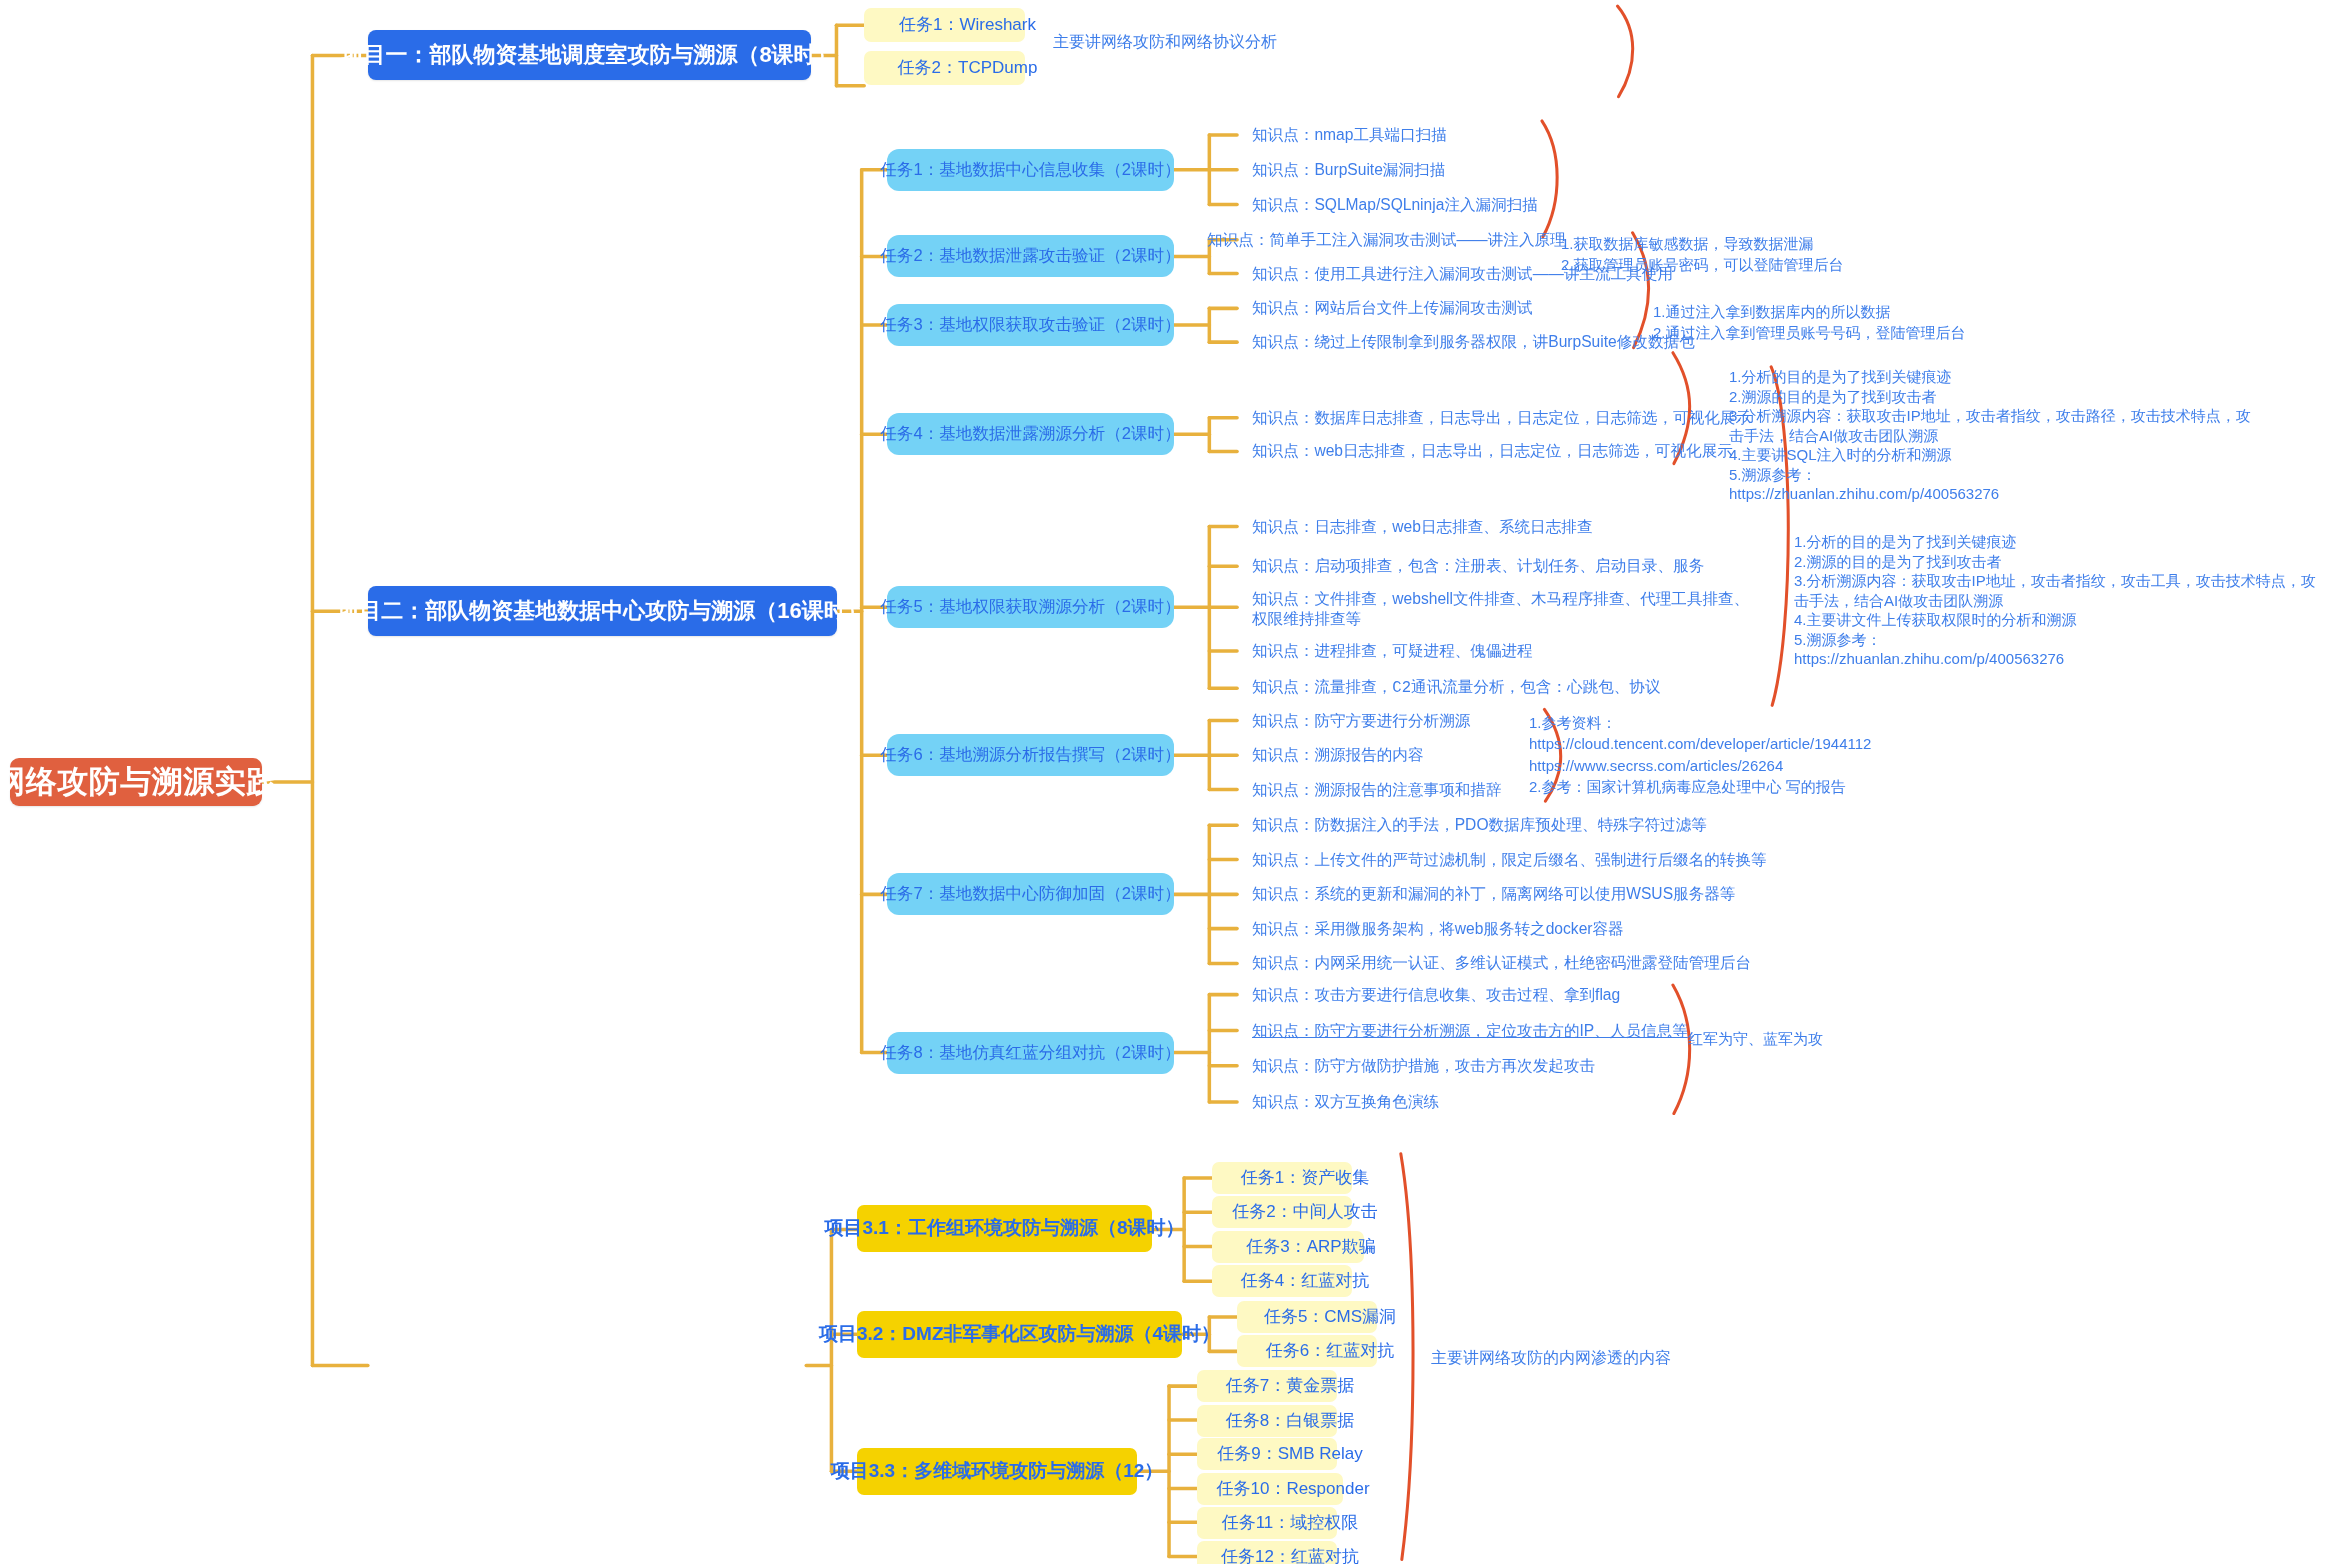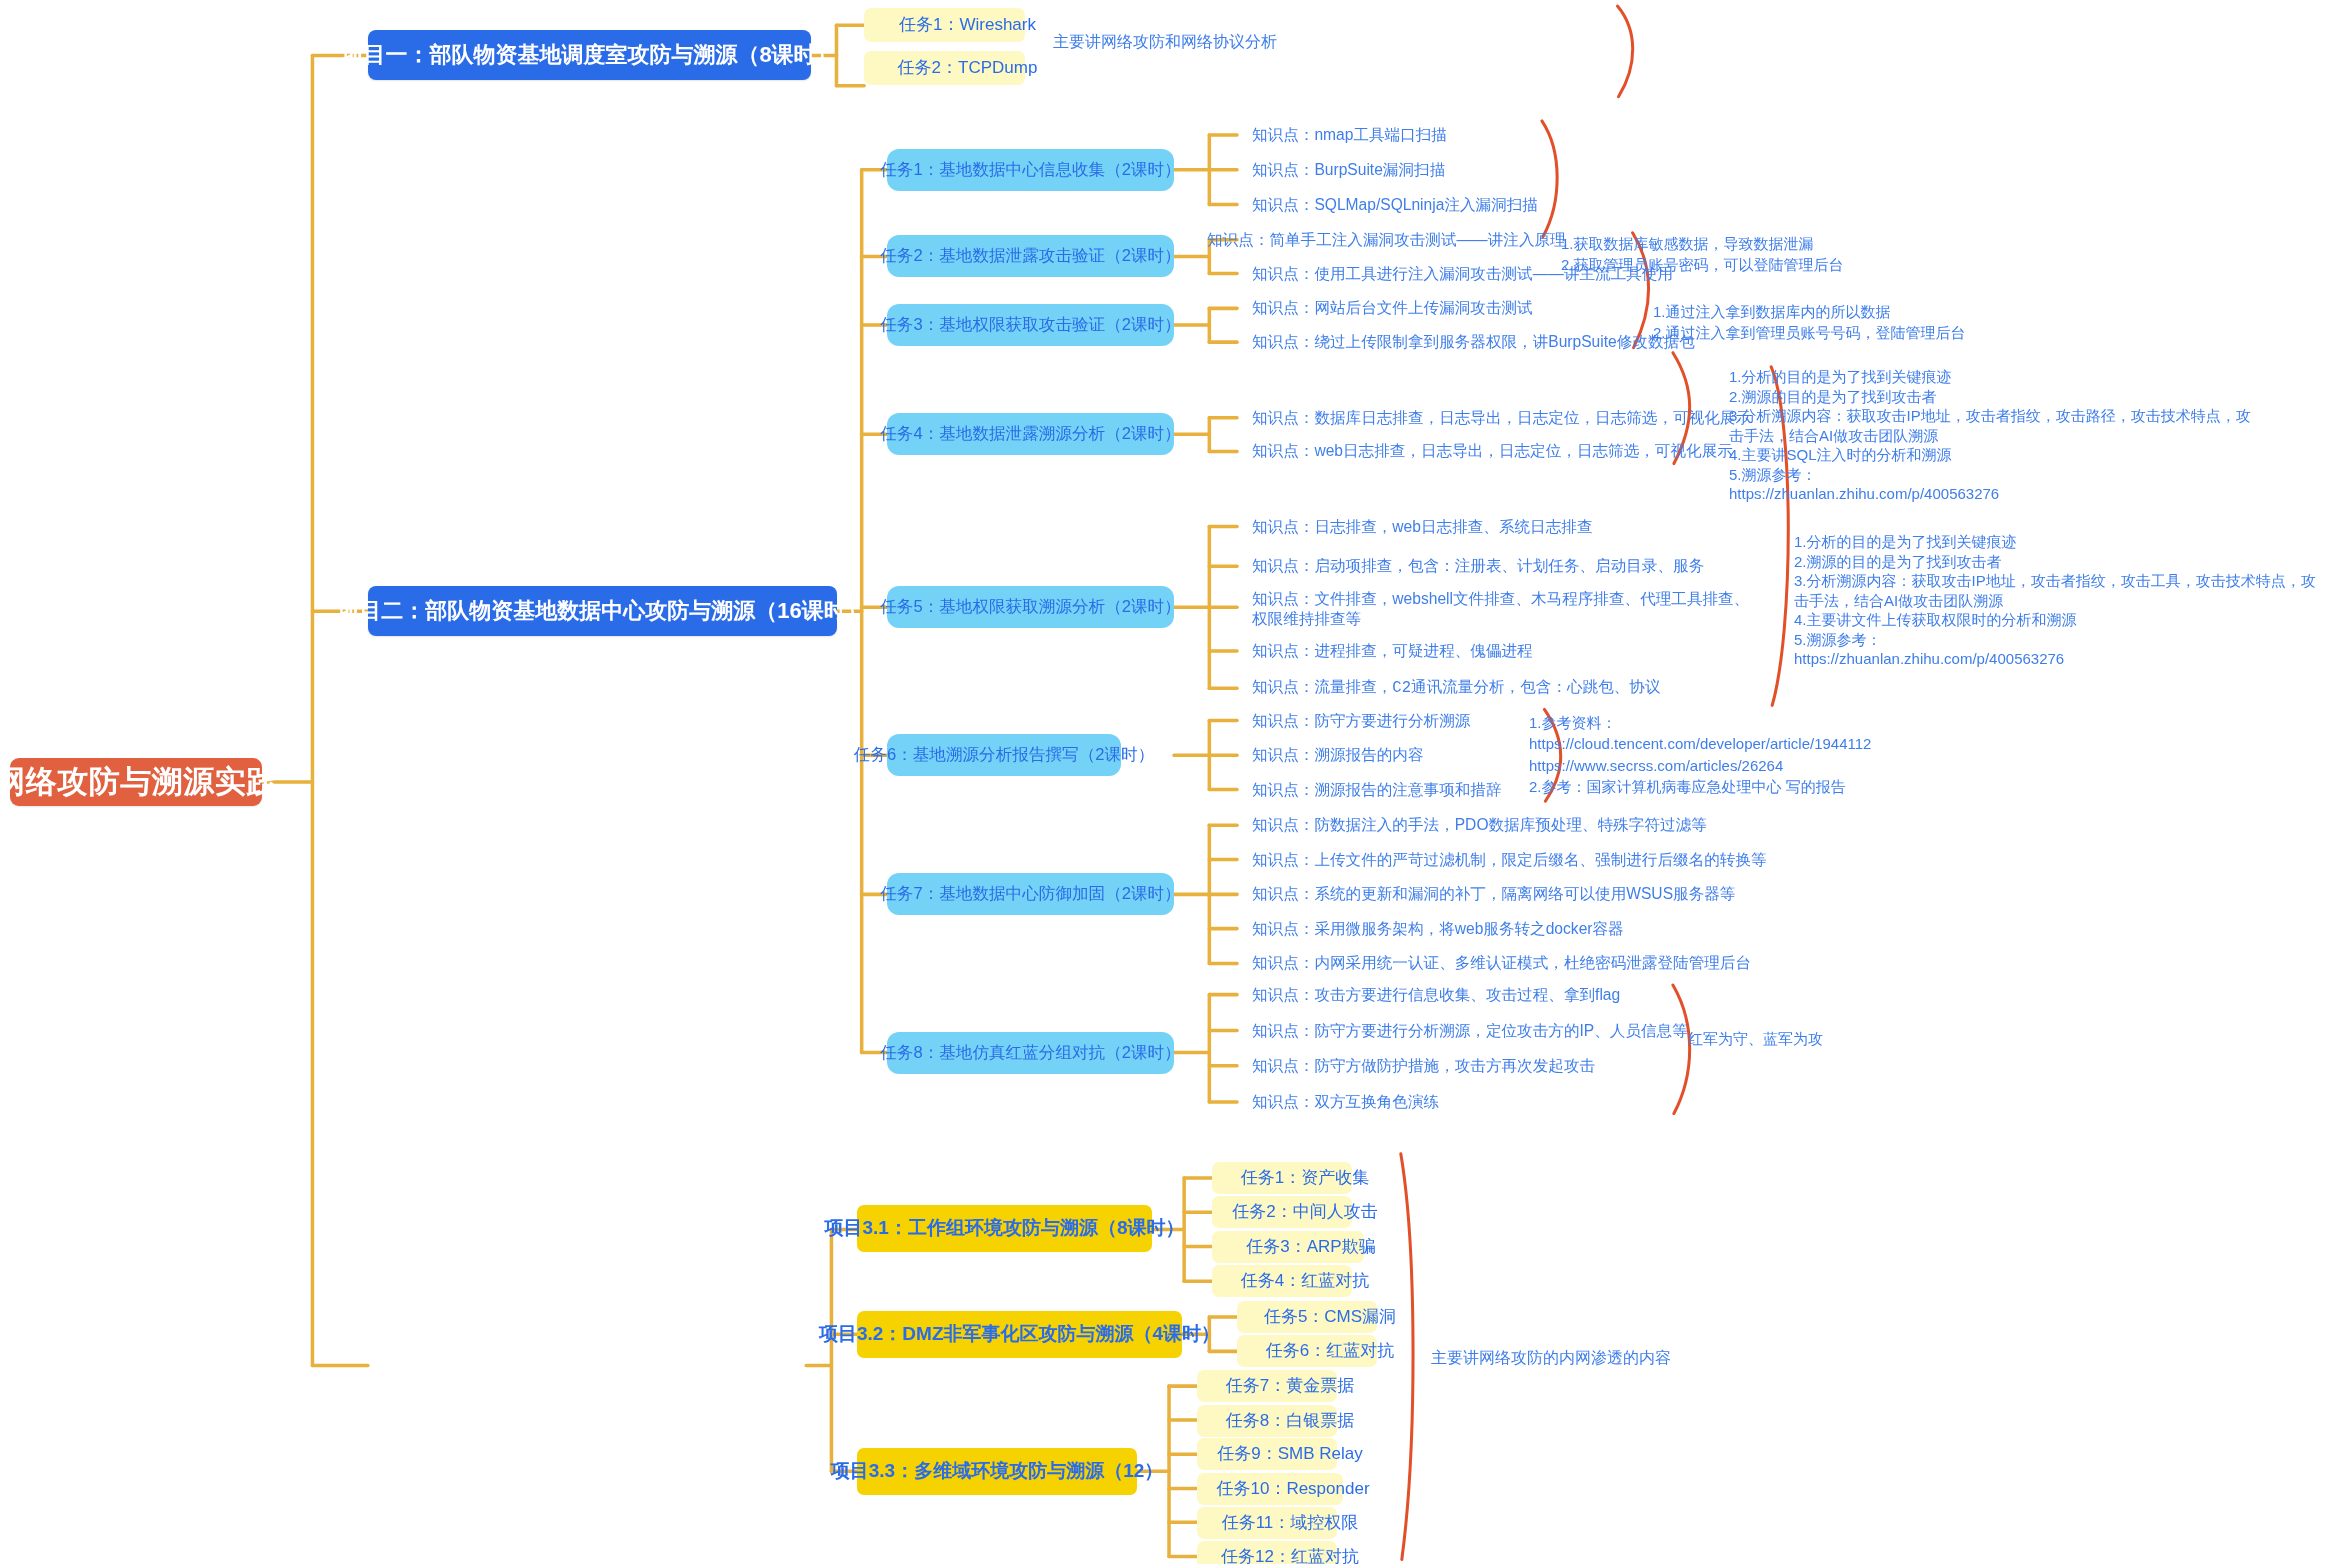--- a/index.html
+++ b/index.html
@@ -288,21 +288,21 @@
   <div class="note tight" style="left:1794px;top:532px;">
     <div class="note-line">1.分析的目的是为了找到关键痕迹</div>
     <div class="note-line">2.溯源的目的是为了找到攻击者</div>
     <div class="note-line">3.分析溯源内容：获取攻击IP地址，攻击者指纹，攻击工具，攻击技术特点，攻</div>
     <div class="note-line">击手法，结合AI做攻击团队溯源</div>
     <div class="note-line">4.主要讲文件上传获取权限时的分析和溯源</div>
     <div class="note-line">5.溯源参考：</div>
     <div class="note-line">https://zhuanlan.zhihu.com/p/400563276</div>
   </div>
 
-  <div class="node task" style="left:887px;top:734px;width:234px;height:42px;">
+  <div class="node task" style="left:887px;top:734px;width:287px;height:42px;">
     <span>任务6：基地溯源分析报告撰写（2课时）</span>
   </div>
   <div class="kp" style="left:1252px;top:711px;">知识点：防守方要进行分析溯源</div>
   <div class="kp" style="left:1252px;top:745px;">知识点：溯源报告的内容</div>
   <div class="kp" style="left:1252px;top:780px;">知识点：溯源报告的注意事项和措辞</div>
   <div class="note" style="left:1529px;top:712px;">
     <div class="note-line">1.参考资料：</div>
     <div class="note-line">https://cloud.tencent.com/developer/article/1944112</div>
     <div class="note-line">https://www.secrss.com/articles/26264</div>
     <div class="note-line">2.参考：国家计算机病毒应急处理中心 写的报告</div>
@@ -314,21 +314,21 @@
   <div class="kp" style="left:1252px;top:815px;text-align:center;">知识点：防数据注入的手法，PDO数据库预处理、特殊字符过滤等</div>
   <div class="kp" style="left:1252px;top:850px;">知识点：上传文件的严苛过滤机制，限定后缀名、强制进行后缀名的转换等</div>
   <div class="kp" style="left:1252px;top:884px;">知识点：系统的更新和漏洞的补丁，隔离网络可以使用WSUS服务器等</div>
   <div class="kp" style="left:1252px;top:919px;">知识点：采用微服务架构，将web服务转之docker容器</div>
   <div class="kp" style="left:1252px;top:953px;">知识点：内网采用统一认证、多维认证模式，杜绝密码泄露登陆管理后台</div>
 
   <div class="node task" style="left:887px;top:1032px;width:287px;height:42px;">
     <span>任务8：基地仿真红蓝分组对抗（2课时）</span>
   </div>
   <div class="kp" style="left:1252px;top:985px;">知识点：攻击方要进行信息收集、攻击过程、拿到flag</div>
-  <div class="kp" style="left:1252px;top:1021px;">知识点：防守方要进行分析溯源，定位攻击方的IP、人员信息等</div>
+  <div class="kp" style="left:1252px;top:1021px;text-decoration:underline;">知识点：防守方要进行分析溯源，定位攻击方的IP、人员信息等</div>
   <div class="kp" style="left:1252px;top:1056px;">知识点：防守方做防护措施，攻击方再次发起攻击</div>
   <div class="kp" style="left:1252px;top:1092px;">知识点：双方互换角色演练</div>
   <div class="note" style="left:1688px;top:1028px;">
     <div class="note-line">红军为守、蓝军为攻</div>
   </div>
 
   <div class="note note-lg" style="left:1431px;top:1347px;">
     <div class="note-line">主要讲网络攻防的内网渗透的内容</div>
   </div>
 

